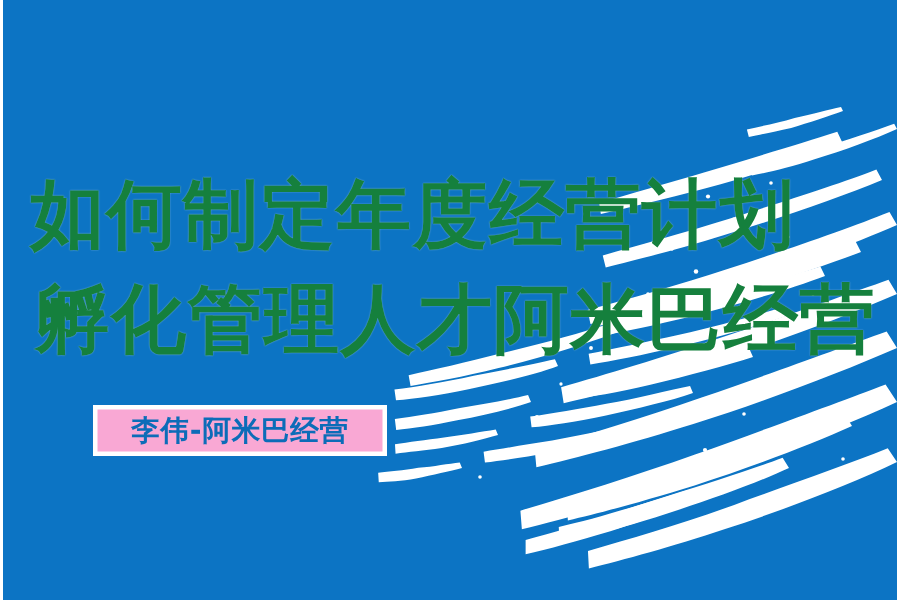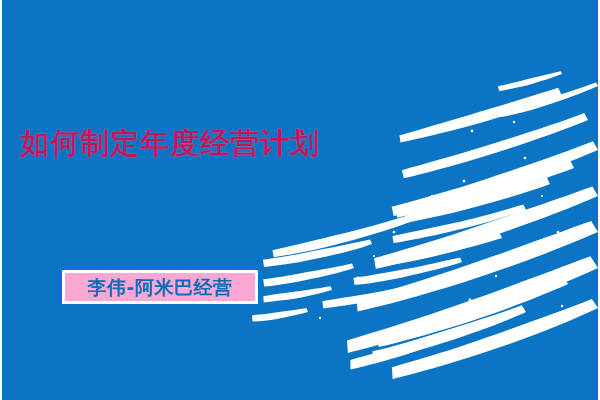--- a/index.html
+++ b/index.html
@@ -36,22 +36,22 @@
     width: 100%;
     height: 100%;
   }
   .title-block {
     position: absolute;
     left: 20px;
     top: 108px;
     width: 520px;
   }
   .title-line {
-    color: #be185d;
-    font-size: 29px;
+    color: #15803d;
+    font-size: 50px;
     line-height: 70px;
     font-weight: 700;
     letter-spacing: 1px;
     white-space: nowrap;
     text-shadow: 0 0 1px rgba(255,255,255,0.5);
   }
   .title-line.line-2 {
     padding-left: 3px;
   }
   .badge {
@@ -186,19 +186,20 @@
         <circle cx="442" cy="322" r="1"></circle>
         <circle cx="576" cy="268" r="1.1"></circle>
         <circle cx="560" cy="306" r="1.2"></circle>
         <circle cx="530" cy="330" r="1"></circle>
       </g>
     </svg>
   </div>
 
   <div class="title-block">
     <div class="title-line line-1">如何制定年度经营计划</div>
+    <div class="title-line line-2">孵化管理人才阿米巴经营</div>
   </div>
 
   <div class="badge">
     <span class="badge-text">李伟-阿米巴经营</span>
   </div>
 
 </div>
 
 </body></html>

